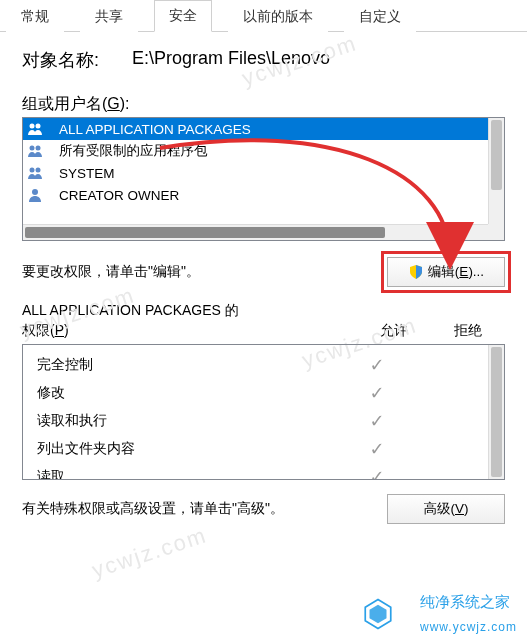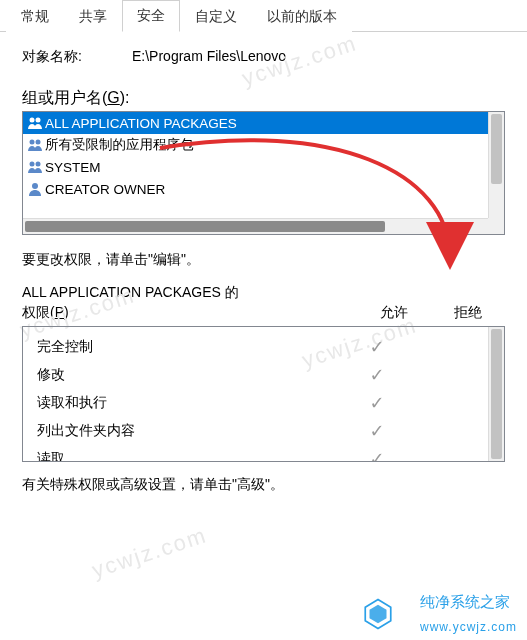--- a/index.html
+++ b/index.html
@@ -12,20 +12,21 @@
     height: 640px;
     position: relative;
     overflow: hidden;
   }
   .tabs {
     display: flex;
     border-bottom: 1px solid #d0d0d0;
     height: 32px;
     padding-left: 6px;
     align-items: flex-end;
+    gap: 16px;
   }
   .tab {
     padding: 6px 14px 6px 14px;
     font-size: 14px;
     color: #333;
     border: 1px solid transparent;
     border-bottom: none;
     position: relative;
     top: 1px;
     background: #fff;
@@ -34,21 +35,21 @@
   .tab.active {
     border-color: #d0d0d0;
     border-bottom: 1px solid #fff;
   }
   .content {
     padding: 16px 22px 10px 22px;
   }
   .row-object {
     display: flex;
     margin-bottom: 22px;
-    font-size: 14px;
+    font-size: 18px;
   }
   .row-object .label { width: 110px; }
   .section-label {
     font-size: 16px;
     margin-bottom: 2px;
   }
   .u { text-decoration: underline; }
   .listbox {
     border: 1px solid #828790;
     height: 124px;
@@ -59,21 +60,21 @@
     position: absolute;
     left:0; top:0; right:16px; bottom:16px;
     overflow: hidden;
   }
   .list-item {
     display:flex;
     align-items:center;
     height: 22px;
     padding: 4px 4px;
     font-size: 13.5px;
-    gap:2px;
+    gap:16px;
     white-space: nowrap;
   }
   .list-item.selected {
     background: #0078d7;
     color: #fff;
   }
   .icon-group {
     width:16px; height:16px; flex:0 0 16px;
   }
   .v-scroll {
@@ -194,22 +195,22 @@
 
 <div class="watermark" style="left:240px;top:48px;">ycwjz.com</div>
 <div class="watermark" style="left:18px;top:300px;">ycwjz.com</div>
 <div class="watermark" style="left:300px;top:330px;">ycwjz.com</div>
 <div class="watermark" style="left:90px;top:540px;">ycwjz.com</div>
 
 <div class="tabs" id="tabstrip">
     <div class="tab">常规</div>
     <div class="tab">共享</div>
     <div class="tab active">安全</div>
+    <div class="tab">以前的版本</div>
     <div class="tab">自定义</div>
-    <div class="tab">以前的版本</div>
   </div>
 
 <div class="content">
 
   <div class="row-object">
     <div class="label">对象名称:</div>
     <div>E:\Program Files\Lenovo</div>
   </div>
 
   <div class="section-label">
@@ -257,20 +258,29 @@
         <div class="v-thumb"></div>
       </div>
     <div class="h-scroll">
         <div class="h-thumb"></div>
       </div>
     <div class="corner"></div>
   </div>
 
   <div class="edit-row">
     <div class="text">要更改权限，请单击"编辑"。</div>
+    <button class="btn edit-outline">
+      <svg class="shield" viewBox="0 0 16 16">
+        <path d="M8 1 L14 3 V8 C14 12 8 15 8 15 C8 15 2 12 2 8 V3 Z" fill="#ffcf00"></path>
+        <path d="M8 1 L14 3 V8 C14 12 8 15 8 15 Z" fill="#3b8ee0"></path>
+      </svg>
+      <span>
+        <span>编辑(</span><span class="u">E</span><span>)...</span>
+      </span>
+    </button>
   </div>
 
   <div class="perm-header">
     <div class="title-col">
       <div>ALL APPLICATION PACKAGES 的</div>
       <div>
         <span>权限(</span><span class="u">P</span><span>)</span>
       </div>
     </div>
     <div class="col">允许</div>
@@ -310,20 +320,25 @@
     <div class="col"></div>
         </div>
       </div>
     <div class="perm-vscroll">
         <div class="perm-vthumb"></div>
       </div>
   </div>
 
   <div class="adv-row">
     <div>有关特殊权限或高级设置，请单击"高级"。</div>
+    <button class="btn">
+      <span>
+        <span>高级(</span><span class="u">V</span><span>)</span>
+      </span>
+    </button>
   </div>
 
 </div>
 
 <svg class="arrow" style="left:150px;top:130px;" width="330" height="160">
   <defs>
     <marker id="ah" markerWidth="12" markerHeight="12" refX="9" refY="6" orient="auto">
       <path d="M0,0 L12,6 L0,12 Z" fill="#e03030"></path>
     </marker>
   </defs>

